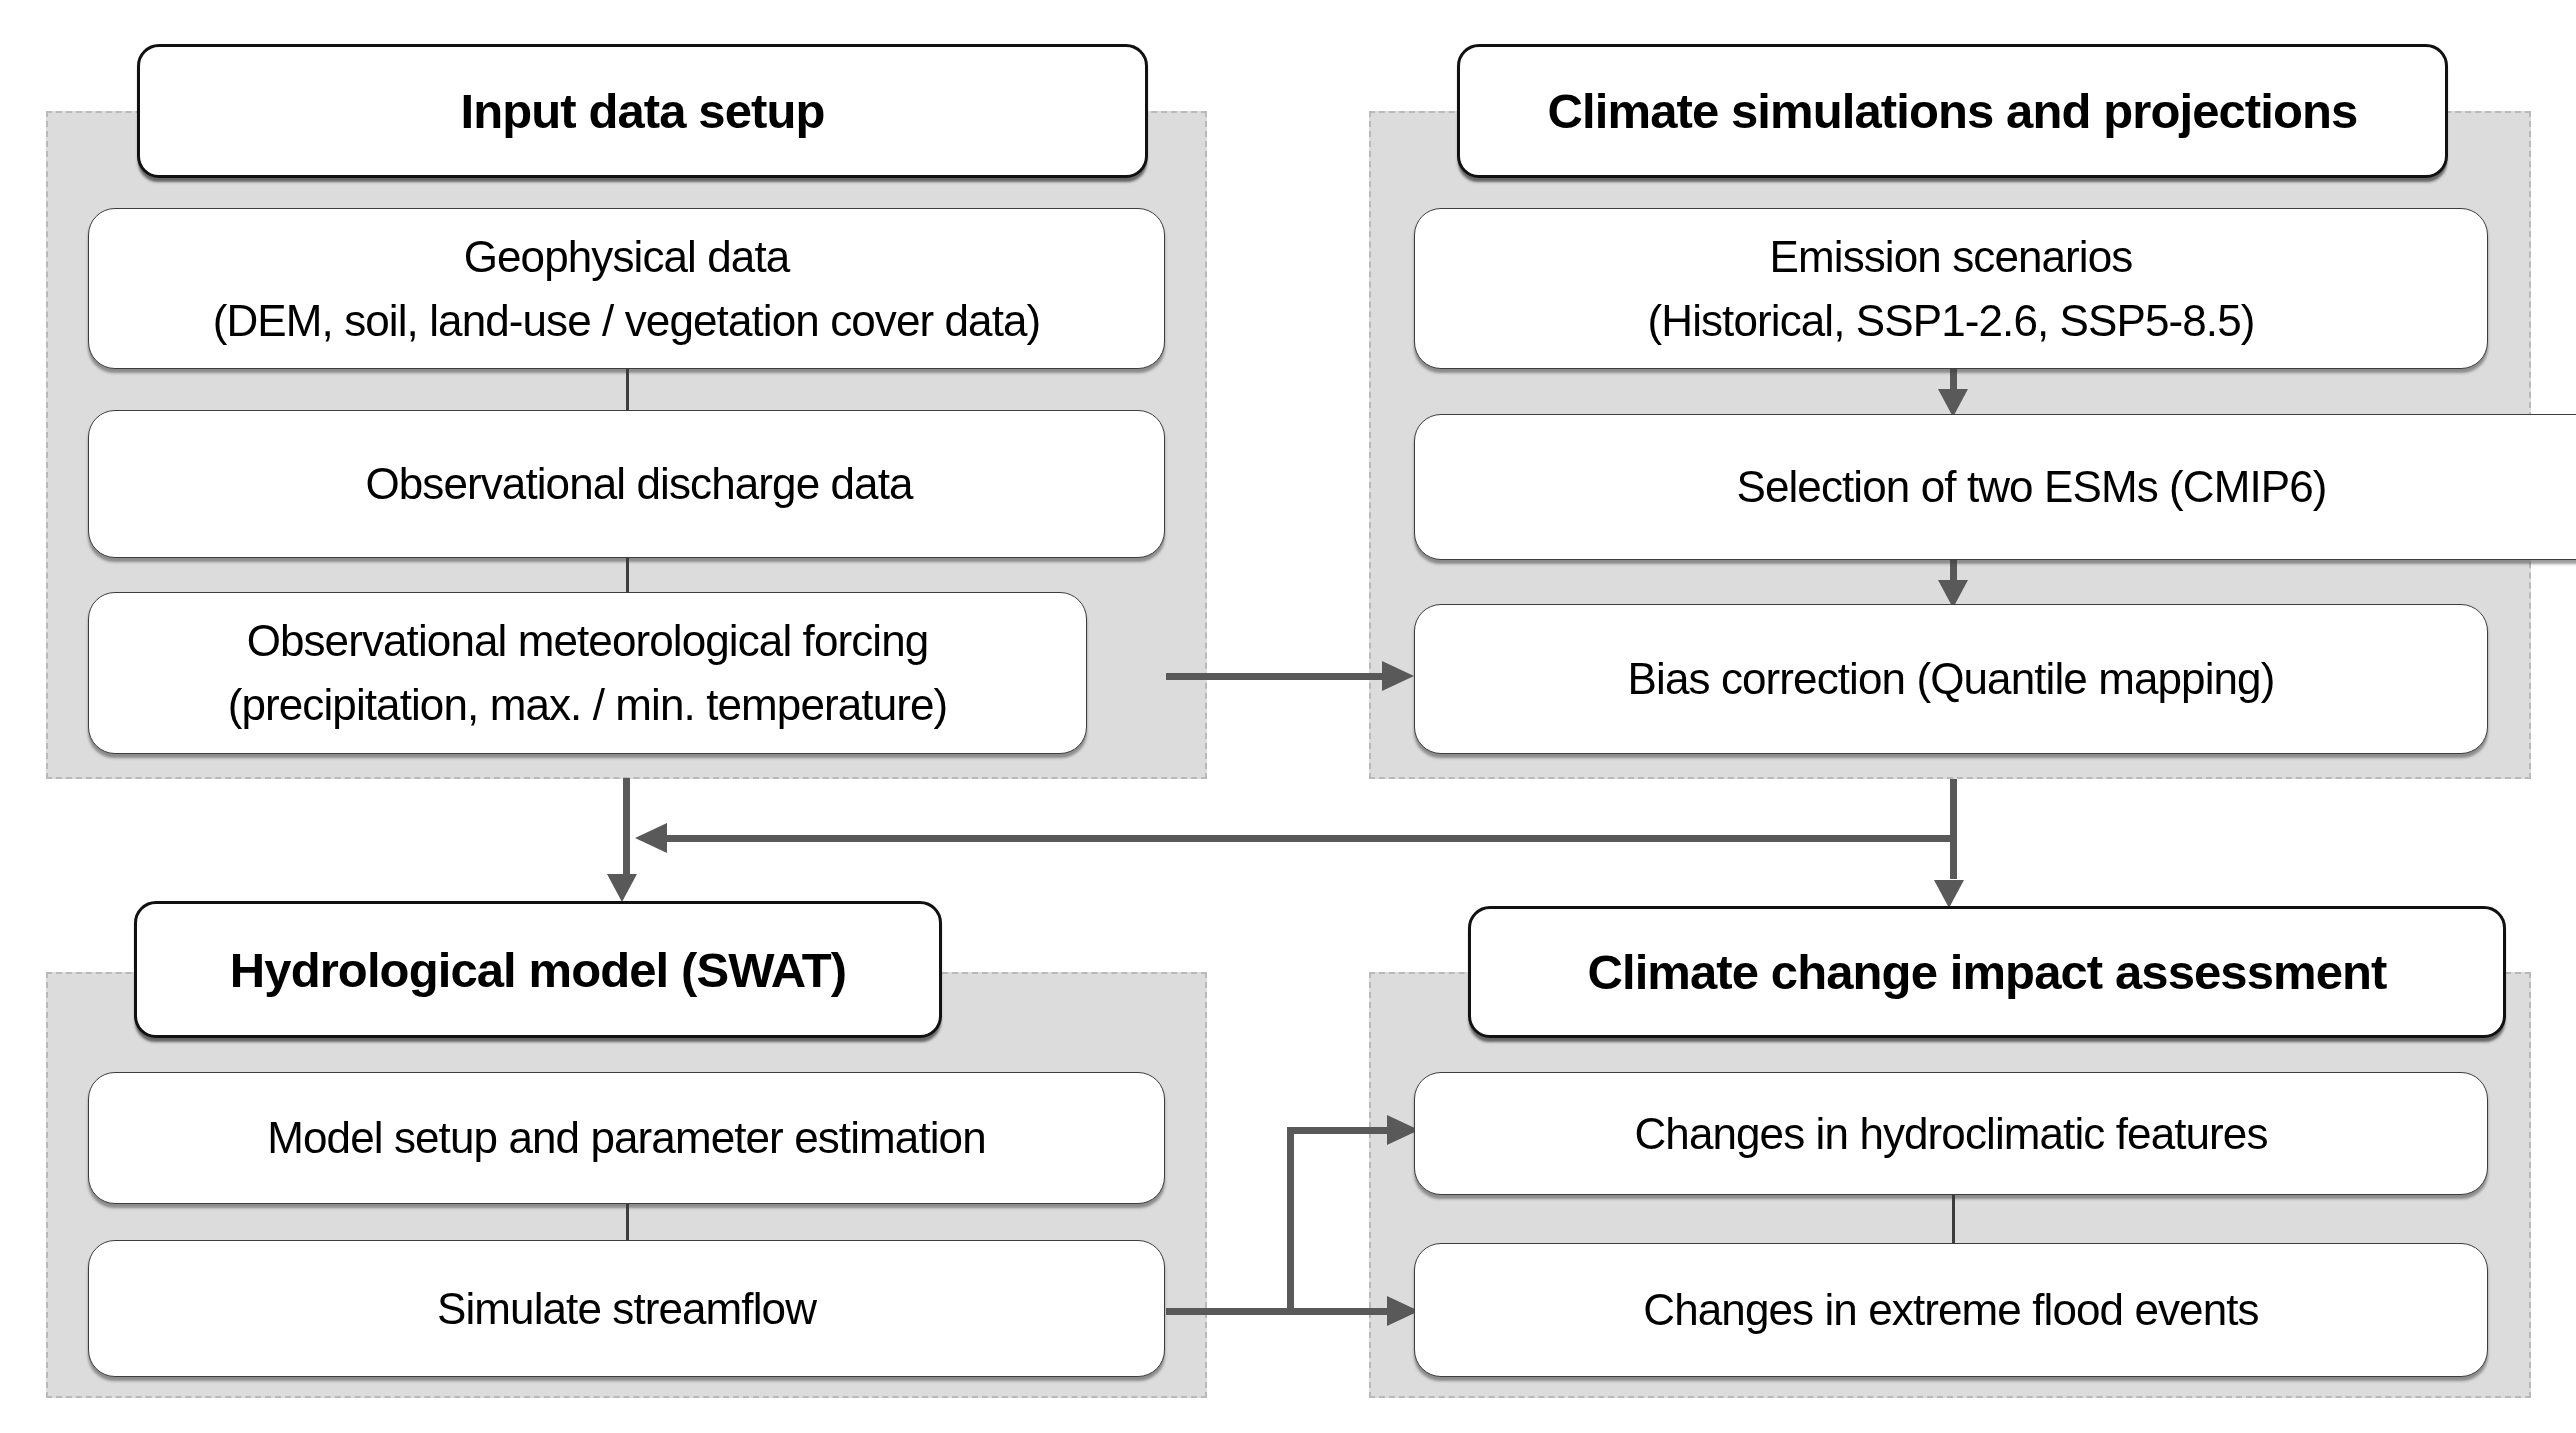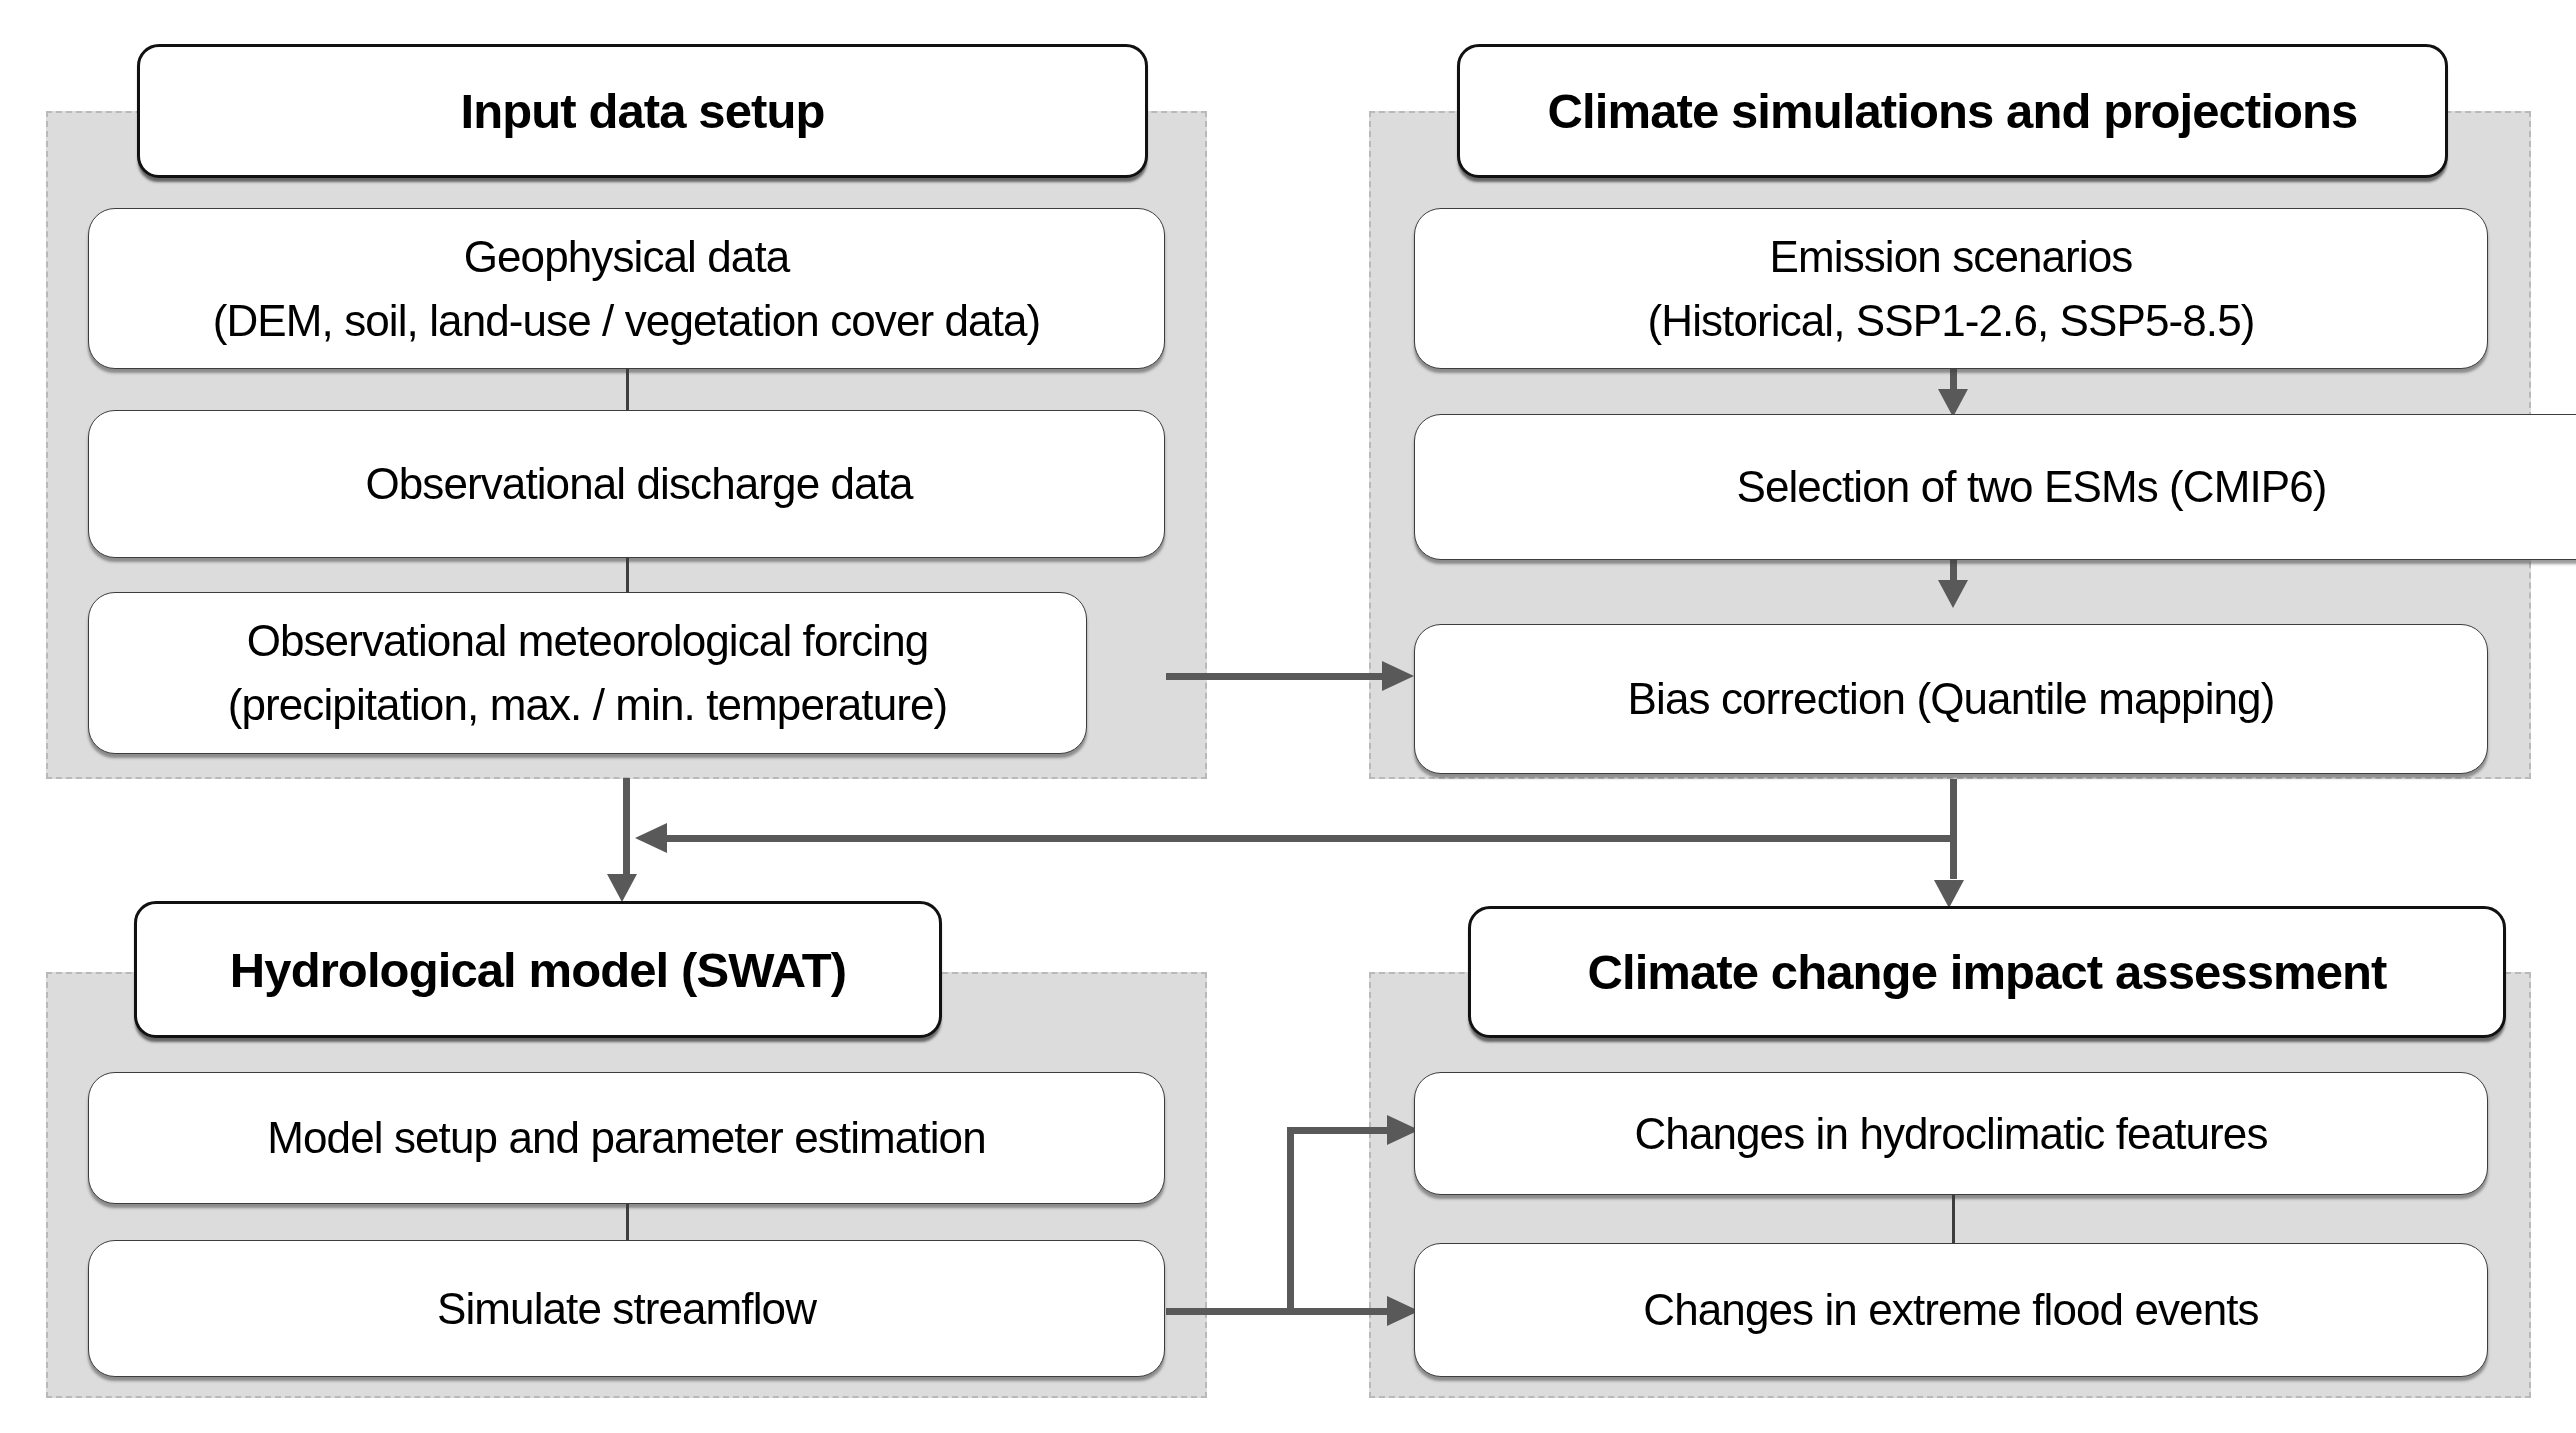--- a/index.html
+++ b/index.html
@@ -98,21 +98,21 @@
     <span>(precipitation, max. / min. temperature)</span>
   </div>
 
   <div class="flow-box" style="left:1414px;top:208px;width:1074px;height:161px;">
     <span>Emission scenarios</span>
     <span>(Historical, SSP1-2.6, SSP5-8.5)</span>
   </div>
   <div class="flow-box" style="left:1414px;top:414px;width:1235px;height:146px;">
     <span>Selection of two ESMs (CMIP6)</span>
   </div>
-  <div class="flow-box" style="left:1414px;top:624px;width:1074px;height:150px;">
+  <div class="flow-box" style="left:1414px;top:604px;width:1074px;height:150px;">
     <span>Bias correction (Quantile mapping)</span>
   </div>
 
   <div class="flow-box" style="left:88px;top:1072px;width:1077px;height:132px;">
     <span>Model setup and parameter estimation</span>
   </div>
   <div class="flow-box" style="left:88px;top:1240px;width:1077px;height:137px;">
     <span>Simulate streamflow</span>
   </div>
 

